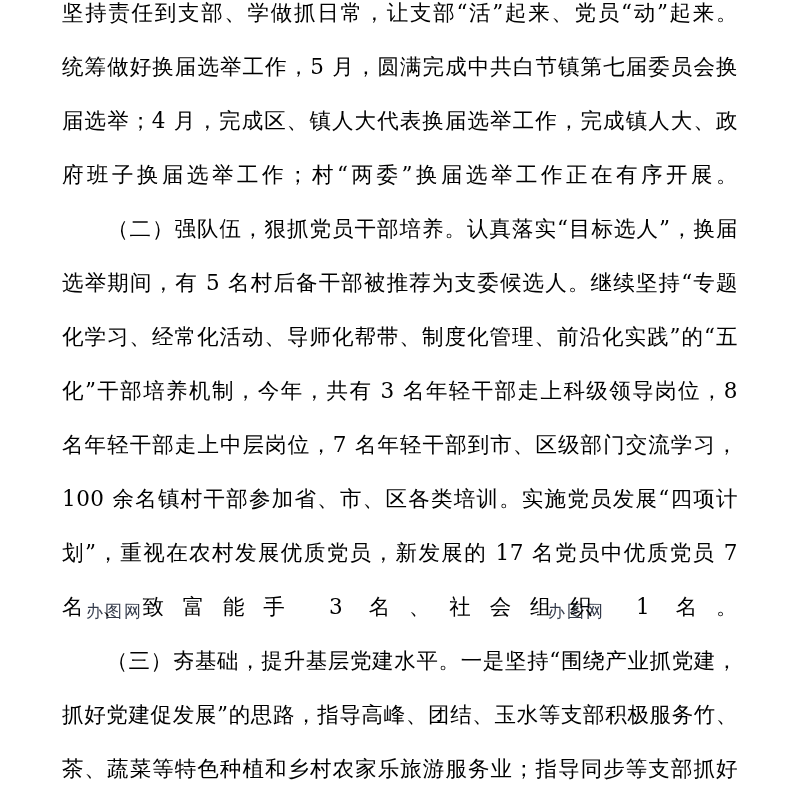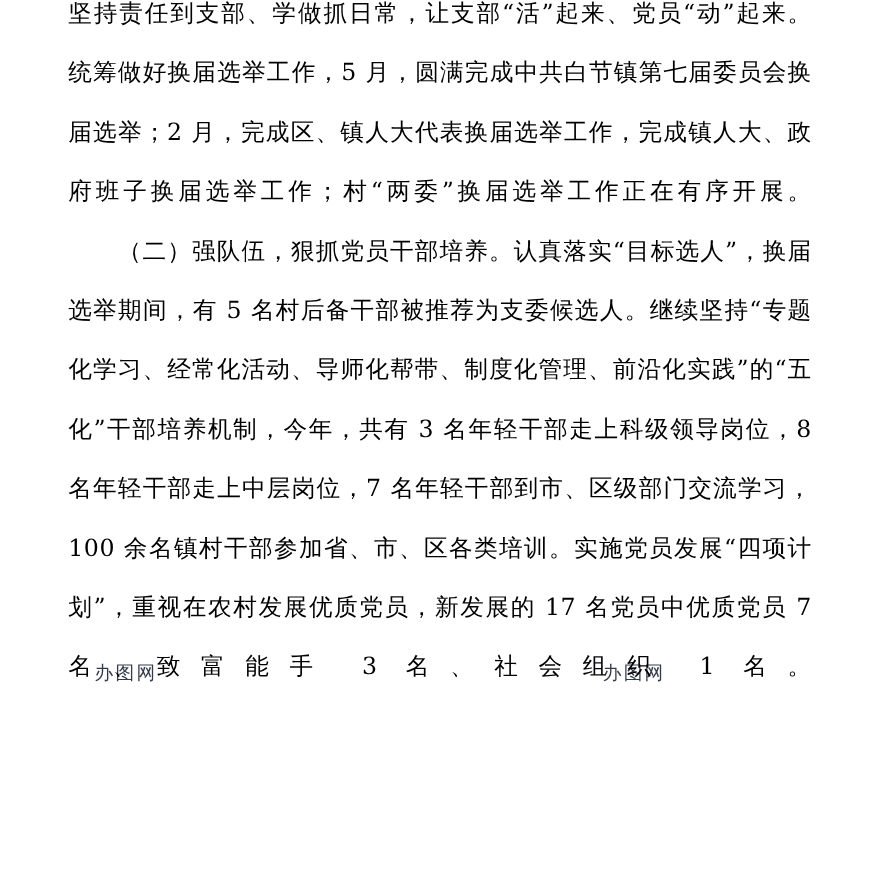--- a/index.html
+++ b/index.html
@@ -61,17 +61,18 @@
 </head>
 <body>
 
 <div class="page">
 
   <div class="watermark wm-1">办图网</div>
   <div class="watermark wm-2">办图网</div>
 
   <div class="doc-body">
     <p class="para clip-top">坚持责任到支部、学做抓日常，让支部“活”起来、党员“动”起来。</p>
-    <p class="para">统筹做好换届选举工作，5 月，圆满完成中共白节镇第七届委员会换届选举；2 月，完成区、镇人大代表换届选举工作，完成镇人大、政府班子换届选举工作；村“两委”换届选举工作正在有序开展。</p>
+    <p class="para">统筹做好换届选举工作，5 月，圆满完成中共白节镇第七届委员会换届选举；4 月，完成区、镇人大代表换届选举工作，完成镇人大、政府班子换届选举工作；村“两委”换届选举工作正在有序开展。</p>
     <p class="para">　　（二）强队伍，狠抓党员干部培养。认真落实“目标选人”，换届选举期间，有 5 名村后备干部被推荐为支委候选人。继续坚持“专题化学习、经常化活动、导师化帮带、制度化管理、前沿化实践”的“五化”干部培养机制，今年，共有 3 名年轻干部走上科级领导岗位，8 名年轻干部走上中层岗位，7 名年轻干部到市、区级部门交流学习，100 余名镇村干部参加省、市、区各类培训。实施党员发展“四项计划”，重视在农村发展优质党员，新发展的 17 名党员中优质党员 7 名、致富能手 3 名、社会组织 1 名。</p>
+    <p class="para last">　　（三）夯基础，提升基层党建水平。一是坚持“围绕产业抓党建，抓好党建促发展”的思路，指导高峰、团结、玉水等支部积极服务竹、茶、蔬菜等特色种植和乡村农家乐旅游服务业；指导同步等支部抓好</p>
   </div>
 
 </div>
 
 </body></html>

